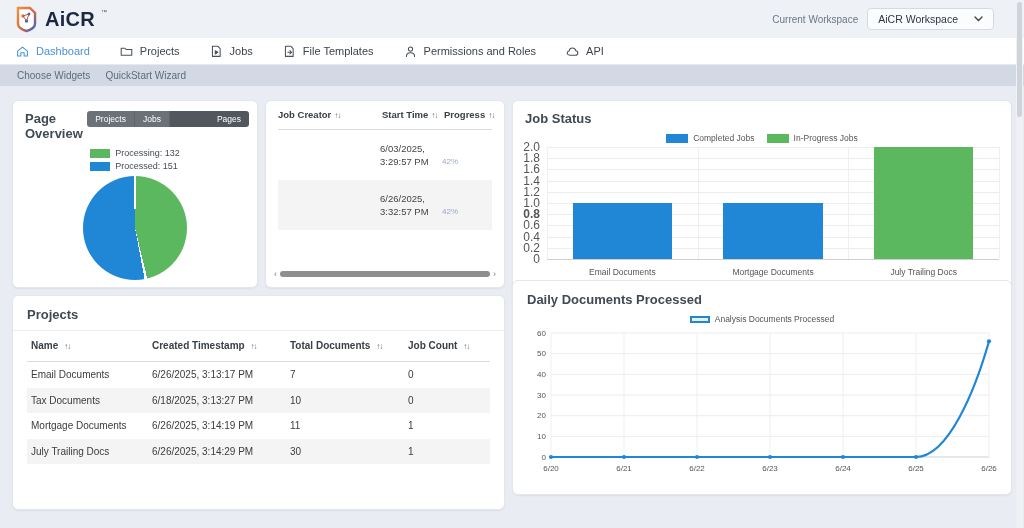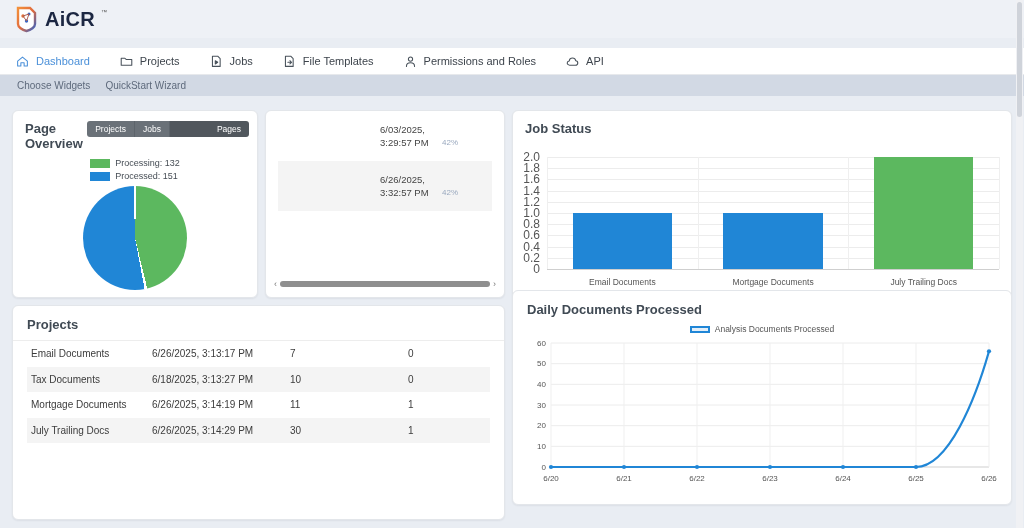--- a/index.html
+++ b/index.html
@@ -22,21 +22,21 @@
   .ws-label { font-size:10px; color:#6c7684; }
   .ws-select {
     background:#fbfcfe; border:1px solid #d5dae2; border-radius:4px;
     font-size:10.5px; color:#2f3640; padding:4px 10px;
     display:flex; align-items:center; gap:16px; cursor:pointer;
     font-family:"Liberation Sans", sans-serif;
   }
   
   .mainnav {
     height:27px; background:#fff; border-bottom:1px solid #e7e9ec;
-    display:flex; align-items:center; gap:30px; padding:0 16px;margin-top:10px;
+    display:flex; align-items:center; gap:30px; padding:0 16px;
   }
   .nav-item { display:flex; align-items:center; gap:7px; font-size:11px; color:#3d444c; cursor:pointer; }
   .nav-item .nav-icon { display:flex; align-items:center; }
   .nav-item.active { color:#4b90d9; }
   .nav-item.active svg { stroke:#4b90d9; }
   .nav-icon svg { stroke:#49525b; }
   
   .subnav {
     height:21px; background:#d2d9e4; display:flex; align-items:center; gap:15px;
     padding:0 17px; font-size:10px; color:#5e6a7c;
@@ -143,20 +143,29 @@
       </defs>
       <path d="M4 2 h12 l5 5 v11 c0 3 -4 6 -8.5 7 C8 24 4 21 4 18 Z" stroke="url(#lg1)" stroke-width="2.4" fill="#fff"></path>
       <circle cx="9" cy="10" r="1.7" fill="#e07038"></circle>
       <circle cx="15" cy="8" r="1.5" fill="#3a66c4"></circle>
       <circle cx="12.5" cy="15" r="1.7" fill="#3a66c4"></circle>
       <path d="M9 10 L15 8 M9 10 L12.5 15 M15 8 L12.5 15" stroke="#b15f52" stroke-width="1"></path>
     </svg>
     <span class="logo-text">AiCR</span>
     <span class="logo-tm">™</span>
   </div>
+  <div class="workspace">
+    <span class="ws-label">Current Workspace</span>
+    <button class="ws-select">
+      <span>AiCR Workspace</span>
+      <svg width="9" height="6" viewBox="0 0 9 6">
+        <path d="M1 1 L4.5 4.5 L8 1" stroke="#444" stroke-width="1.4" fill="none" stroke-linecap="round"></path>
+      </svg>
+    </button>
+  </div>
 </header>
 
 <nav class="mainnav">
     <div class="nav-item active">
       <span class="nav-icon">
         <svg width="13" height="13" viewBox="0 0 16 16" fill="none" stroke-width="1.3" stroke-linecap="round" stroke-linejoin="round">
           <path d="M2 7.5 L8 2.5 L14 7.5 V13.5 H10 V9.5 H6 V13.5 H2 Z"></path>
         </svg>
       </span>
       <span class="nav-label">Dashboard</span>
@@ -230,20 +239,25 @@
         <div class="legend-row">
           <span class="legend-swatch" style="background:#2086d6"></span>
           <span>Processed: 151</span>
         </div>
       </div>
     <div class="pie" style="background: conic-gradient(rgb(255, 255, 255) 0deg, rgb(255, 255, 255) 1.5deg, rgb(92, 184, 95) 1.5deg, rgb(92, 184, 95) 166.415deg, rgb(255, 255, 255) 166.415deg, rgb(255, 255, 255) 169.415deg, rgb(32, 134, 214) 169.415deg, rgb(32, 134, 214) 358.5deg, rgb(255, 255, 255) 358.5deg, rgb(255, 255, 255) 360deg);"></div>
   </section>
 
   <section class="card card-jobs">
     <div class="jobs-table">
+      <div class="jobs-hrow">
+          <div>Job Creator<span class="sort-icon">↑↓</span></div>
+          <div>Start Time<span class="sort-icon">↑↓</span></div>
+          <div>Progress<span class="sort-icon">↑↓</span></div>
+        </div>
       <div>
           <div class="jobs-row">
             <div></div>
             <div class="time-cell">6/03/2025, 3:29:57 PM</div>
             <div><span class="progress-pill"><span class="progress-fill" style="width:42%"></span><span class="progress-text">42%</span></span></div>
           </div>
           <div class="jobs-row alt">
             <div></div>
             <div class="time-cell">6/26/2025, 3:32:57 PM</div>
             <div><span class="progress-pill"><span class="progress-fill" style="width:42%"></span><span class="progress-text">42%</span></span></div>
@@ -254,29 +268,39 @@
       <span class="h-scroll-arrow">‹</span>
       <span class="h-scroll-thumb"></span>
       <span class="h-scroll-arrow">›</span>
     </div>
   </section>
 
   <section class="card card-jobstatus">
     <div class="card-head">
       <h2 class="card-title">Job Status</h2>
     </div>
+    <div class="chart-legend">
+        <div class="legend-row">
+          <span class="legend-swatch" style="background:#2086d6"></span>
+          <span>Completed Jobs</span>
+        </div>
+        <div class="legend-row">
+          <span class="legend-swatch" style="background:#5cb85f"></span>
+          <span>In-Progress Jobs</span>
+        </div>
+      </div>
     <div class="bar-chart">
       <div class="ylabels">
           <div class="ylabel" style="top: 0%;">2.0</div>
           <div class="ylabel" style="top: 10%;">1.8</div>
           <div class="ylabel" style="top: 20%;">1.6</div>
           <div class="ylabel" style="top: 30%;">1.4</div>
           <div class="ylabel" style="top: 40%;">1.2</div>
           <div class="ylabel" style="top: 50%;">1.0</div>
-          <div class="ylabel" style="top: 60%;">0.8</div>
+          <div class="ylabel" style="top: 60%; font-weight: bold;">0.8</div>
           <div class="ylabel" style="top: 70%;">0.6</div>
           <div class="ylabel" style="top: 80%;">0.4</div>
           <div class="ylabel" style="top: 90%;">0.2</div>
           <div class="ylabel" style="top: 100%;">0</div>
         </div>
       <div class="bar-plot">
           <div class="gl" style="top: 0%;"></div>
           <div class="gl" style="top: 10%;"></div>
           <div class="gl" style="top: 20%;"></div>
           <div class="gl" style="top: 30%;"></div>
@@ -303,20 +327,26 @@
       </div>
     <span class="corner-arrow left">‹</span>
     <span class="corner-arrow right">›</span>
   </section>
 
   <section class="card card-projects">
     <div class="card-head">
       <h2 class="card-title">Projects</h2>
     </div>
     <div class="proj-table">
+      <div class="proj-hrow">
+          <div>Name <span class="sort-icon">↑↓</span></div>
+          <div>Created Timestamp <span class="sort-icon">↑↓</span></div>
+          <div>Total Documents <span class="sort-icon">↑↓</span></div>
+          <div>Job Count <span class="sort-icon">↑↓</span></div>
+        </div>
       <div>
           <div class="proj-row">
             <div>Email Documents</div>
             <div>6/26/2025, 3:13:17 PM</div>
             <div>7</div>
             <div>0</div>
           </div>
           <div class="proj-row alt">
             <div>Tax Documents</div>
             <div>6/18/2025, 3:13:27 PM</div>

